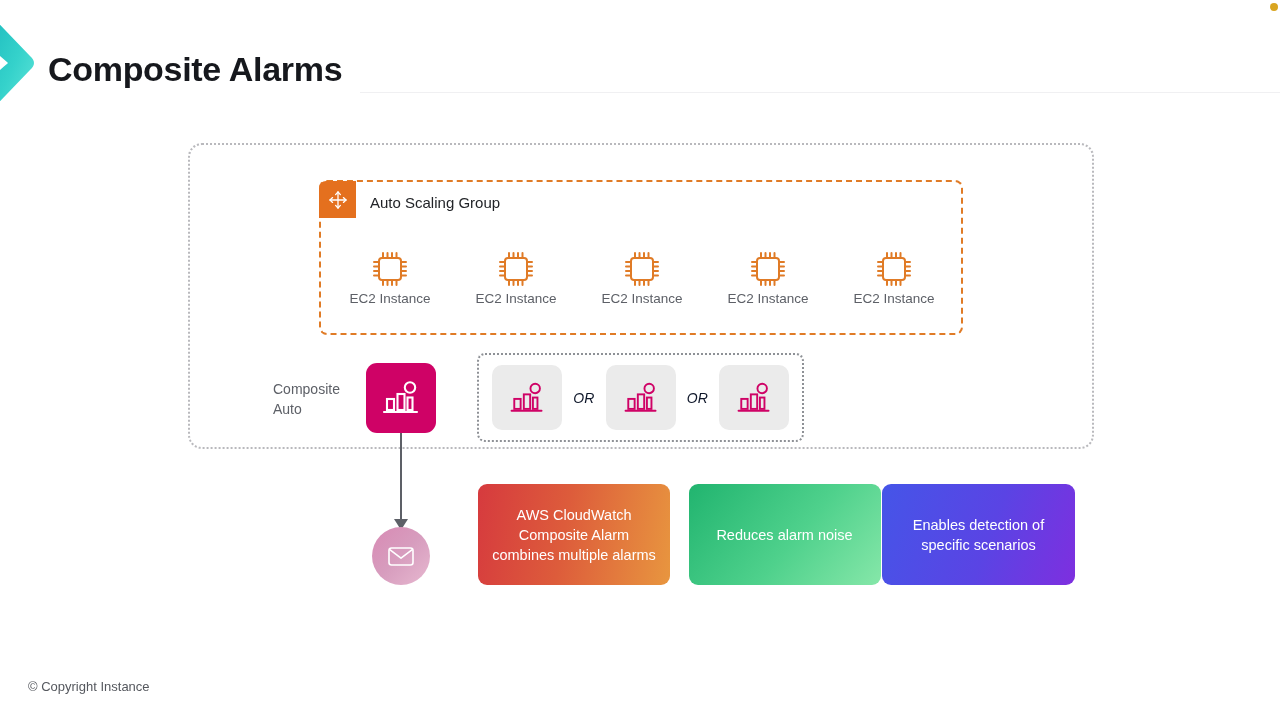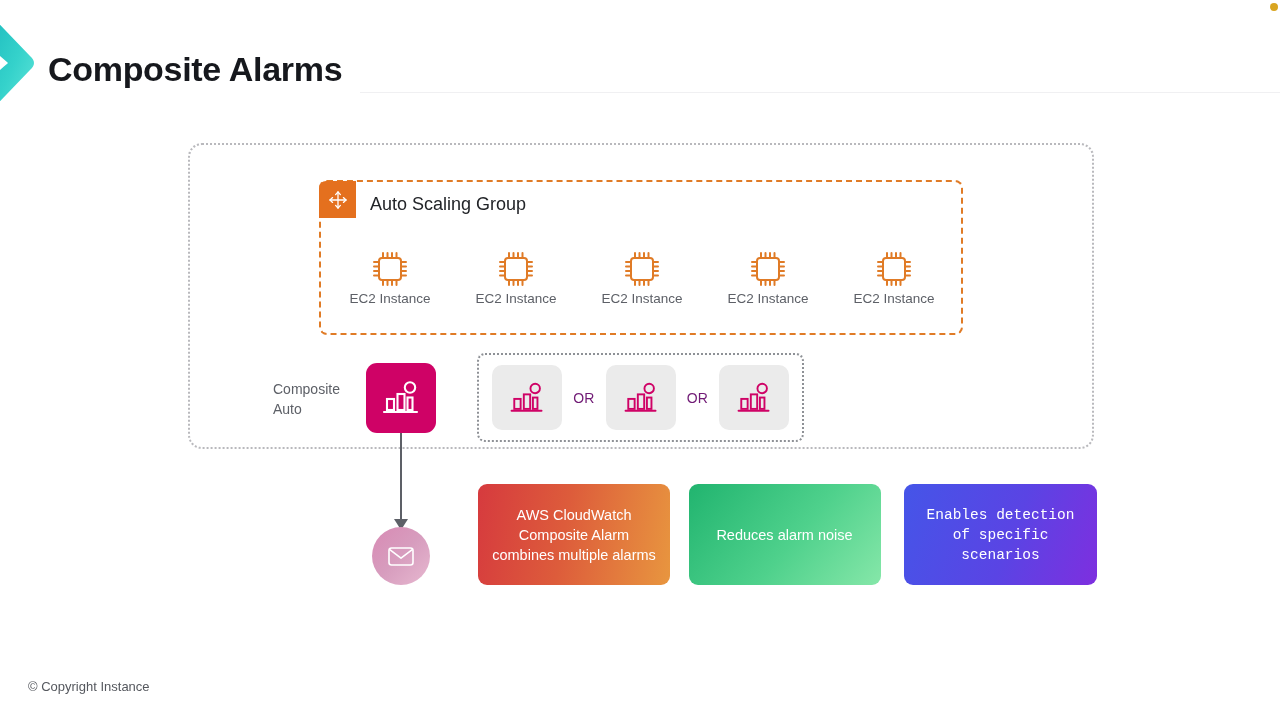--- a/index.html
+++ b/index.html
@@ -51,21 +51,21 @@
   }
   .asg-badge {
     position: absolute; left: 319px; top: 181px;
     width: 37px; height: 37px;
     background: #e4701e;
     border-top-left-radius: 7px;
     display: flex; align-items: center; justify-content: center;
   }
   .asg-title {
     position: absolute; left: 370px; top: 194px;
-    font-size: 18px; color: #222428;
+    font-size: 15px; color: #222428;
   }
 
   
   .ec2-row {
     position: absolute; left: 330px; top: 248px;
     width: 624px; height: 72px;
     display: flex; justify-content: space-between; align-items: flex-start;
   }
   .ec2-item { width: 120px; display: flex; flex-direction: column; align-items: center; }
   .ec2-label { margin-top: 1px; font-size: 13.5px; color: #5d6067; white-space: nowrap; }
@@ -91,21 +91,21 @@
     border-radius: 8px;
     display: flex; align-items: center; justify-content: space-between;
     padding: 0 13px;
   }
   .sub-alarm {
     width: 70px; height: 65px;
     background: #ebebeb;
     border-radius: 10px;
     display: flex; align-items: center; justify-content: center;
   }
-  .or-text { font-size: 14px; color: #701a75; }
+  .or-text { font-size: 14px; color: #0f172a; font-style: italic; }
 
   
   .arrow-line {
     position: absolute; left: 400px; top: 433px;
     width: 2px; height: 90px;
     background: #5d6067;
   }
   .arrow-head {
     position: absolute; left: 394px; top: 519px;
     width: 0; height: 0;
@@ -125,21 +125,21 @@
   .card {
     position: absolute; top: 0; height: 101px;
     border-radius: 9px;
     display: flex; align-items: center; justify-content: center;
     text-align: center;
     color: #ffffff; font-size: 14.5px; line-height: 20px;
     padding: 0 12px;
   }
   .card-1 { left: 0px;   width: 192px; background: linear-gradient(100deg, #d63a3e 0%, #dd5c3b 45%, #e8963f 100%); }
   .card-2 { left: 211px; width: 192px; background: linear-gradient(130deg, #21b46f 0%, #4fd18c 55%, #86e7a9 100%); padding-left: 11px; }
-  .card-3 { left: 426px; width: 193px; background: linear-gradient(110deg, #4555e8 0%, #5a44e4 55%, #7e2fdf 100%); font-family: Liberation Mono, monospace; }
+  .card-3 { left: 404px; width: 193px; background: linear-gradient(110deg, #4555e8 0%, #5a44e4 55%, #7e2fdf 100%); }
 
   
   .footer {
     position: absolute; left: 28px; top: 679px;
     font-size: 13px; color: #55585e;
   }
 </style>
 </head>
 <body>
 

